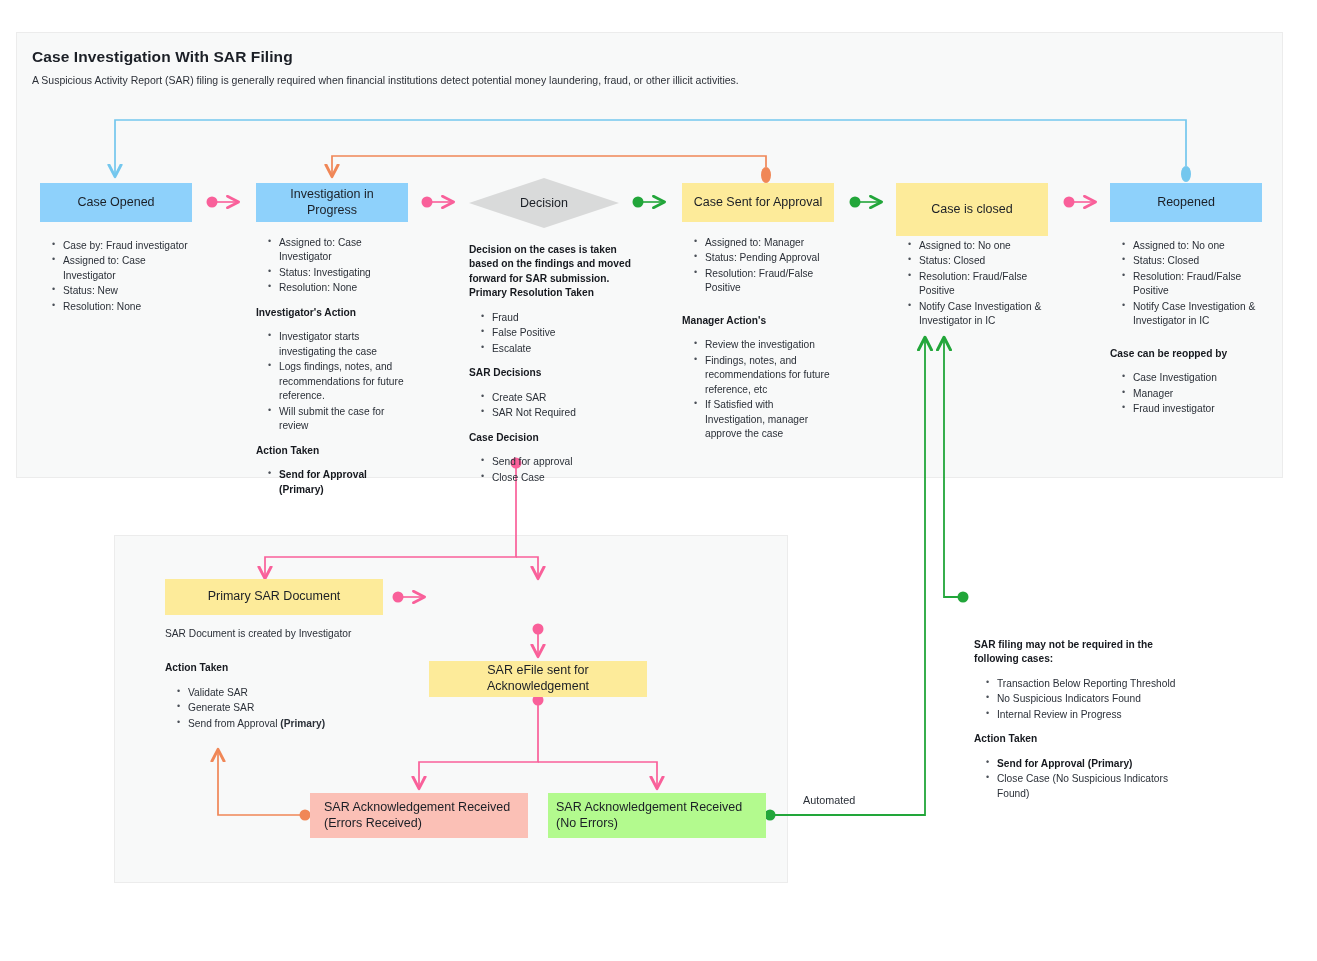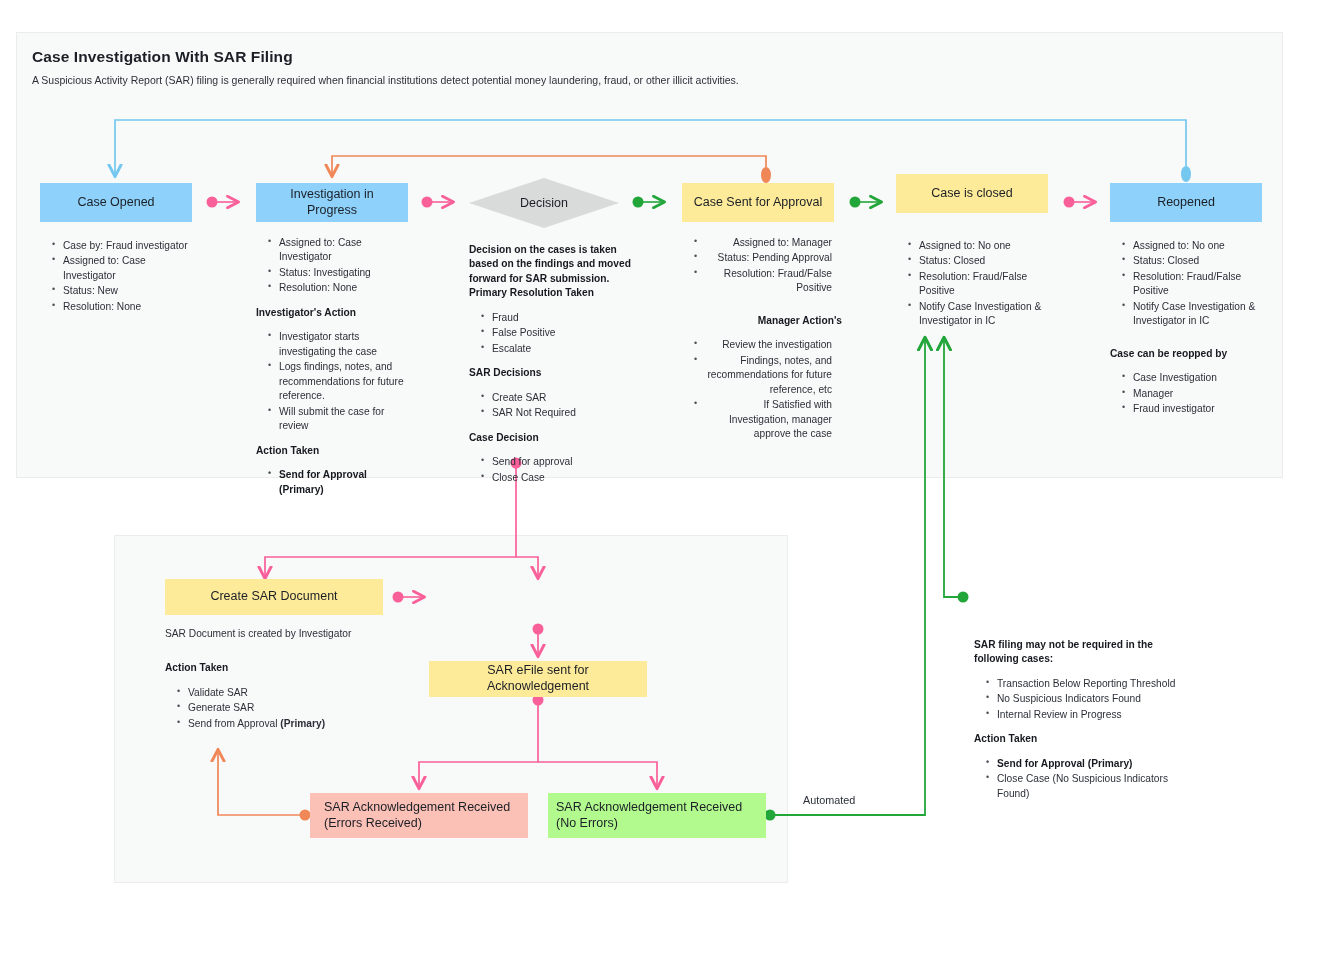--- a/index.html
+++ b/index.html
@@ -147,21 +147,21 @@
   </div>
 
   <div class="diamond" id="n-decision" style="left:469px;top:178px;width:150px;height:50px;">
     <span>Decision</span>
   </div>
 
   <div class="node yellow" id="n-sent-approval" style="left:682px;top:183px;width:152px;height:39px;">
     <span>Case Sent for Approval</span>
   </div>
 
-  <div class="node yellow" id="n-closed" style="left:896px;top:174px;width:152px;height:39px;">
+  <div class="node yellow" id="n-closed" style="left:896px;top:183px;width:152px;height:53px;">
     <span>Case is closed</span>
   </div>
 
   <div class="node blue" id="n-reopened" style="left:1110px;top:183px;width:152px;height:39px;">
     <span>Reopened</span>
   </div>
 
   <div class="detail" style="left:40px;top:229px;width:165px;">
     <ul>
       <li>Case by: Fraud investigator</li>
@@ -202,21 +202,21 @@
       <li>Create SAR</li>
       <li>SAR Not Required</li>
     </ul>
     <p class="hd">Case Decision</p>
     <ul>
       <li>Send for approval</li>
       <li>Close Case</li>
     </ul>
   </div>
 
-  <div class="detail" style="left:682px;top:226px;width:160px;text-align:right;">
+  <div class="detail" style="left:682px;top:226px;width:160px;">
     <ul>
       <li>Assigned to: Manager</li>
       <li>Status: Pending Approval</li>
       <li>Resolution: Fraud/False Positive</li>
     </ul>
     <div class="spacer"></div>
     <p class="hd">Manager Action's</p>
     <ul>
       <li>Review the investigation</li>
       <li>Findings, notes, and recommendations for future reference, etc</li>
@@ -243,21 +243,21 @@
     <div class="spacer"></div>
     <p class="hd">Case can be reopped by</p>
     <ul>
       <li>Case Investigation</li>
       <li>Manager</li>
       <li>Fraud investigator</li>
     </ul>
   </div>
 
   <div class="node yellow" id="n-create-sar" style="left:165px;top:579px;width:218px;height:36px;">
-    <span>Create SAR Document</span>
+    <span>Primary SAR Document</span>
   </div>
 
 
   <div class="node yellow" id="n-efile" style="left:429px;top:661px;width:218px;height:36px;">
     <span>SAR eFile sent for Acknowledgement</span>
   </div>
 
   <div class="node red left" id="n-ack-errors" style="left:310px;top:793px;width:218px;height:45px;padding-left:14px;">
     <span>SAR Acknowledgement Received (Errors Received)</span>
   </div>

